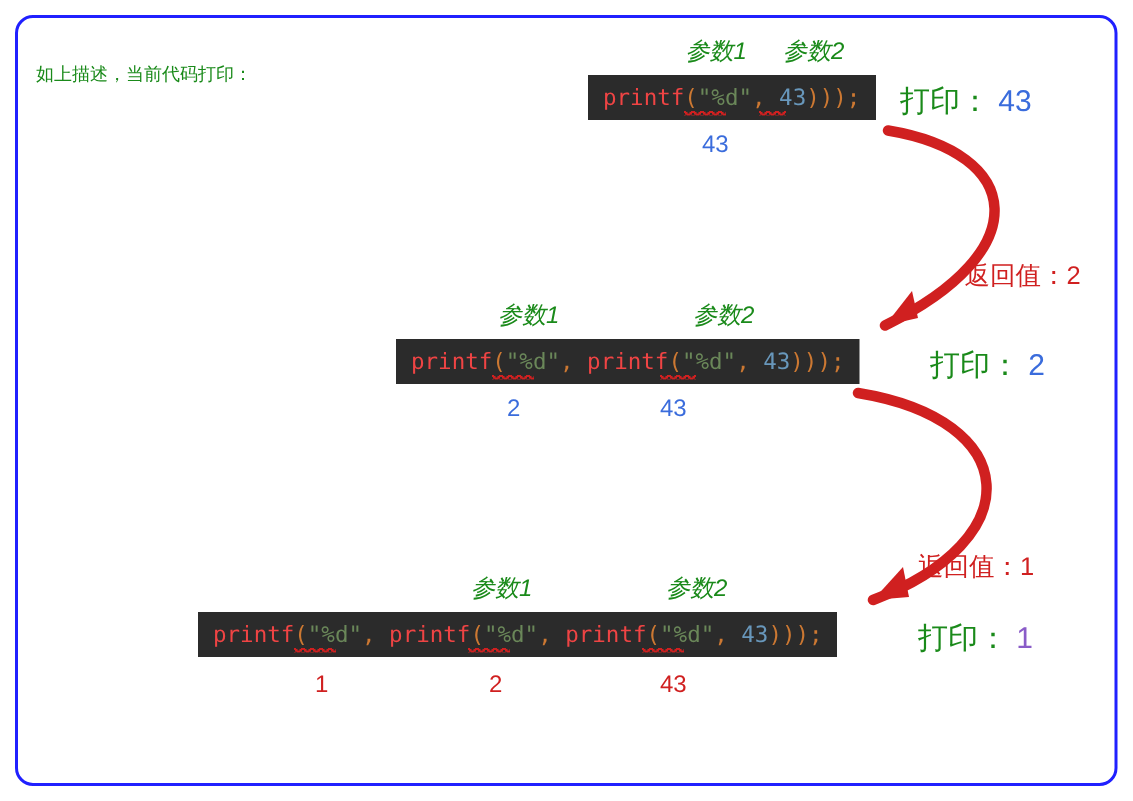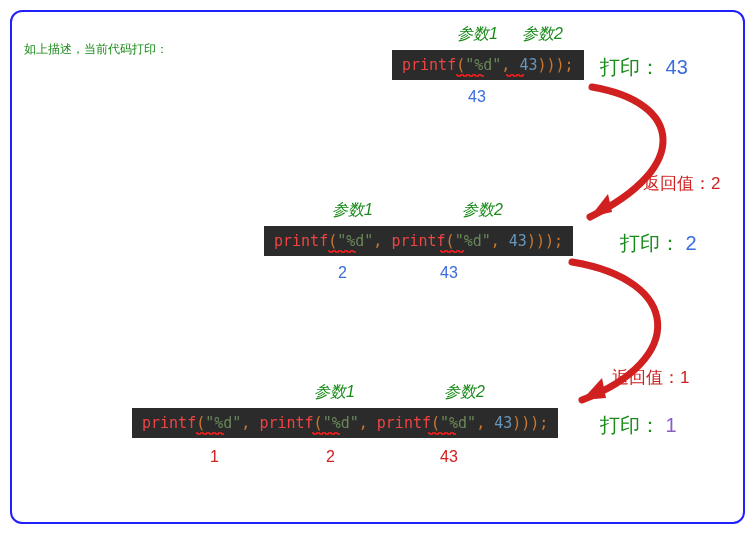--- a/index.html
+++ b/index.html
@@ -147,18 +147,18 @@
     <span class="kw">printf</span><span class="pn">(</span><span class="str">"%d"</span><span class="pn">, </span><span class="kw">printf</span><span class="pn">(</span><span class="str">"%d"</span><span class="pn">, </span><span class="kw">printf</span><span class="pn">(</span><span class="str">"%d"</span><span class="pn">, </span><span class="num">43</span><span class="pn">)));</span>
   </div>
   <div class="squig" style="left:184px; top:418px; width:28px;"></div>
   <div class="squig" style="left:300px; top:418px; width:28px;"></div>
   <div class="squig" style="left:416px; top:418px; width:28px;"></div>
 
   <div class="val-under red" style="left:198px; top:436px;">1</div>
   <div class="val-under red" style="left:314px; top:436px;">2</div>
   <div class="val-under red" style="left:428px; top:436px;">43</div>
 
-  <div class="print-label" style="left:588px; top:400px;">
+  <div class="print-label" style="left:600px; top:400px;">
     <span class="k">打印：</span>
     <span class="v2">1</span>
   </div>
 
 </div>
 
 </body></html>

